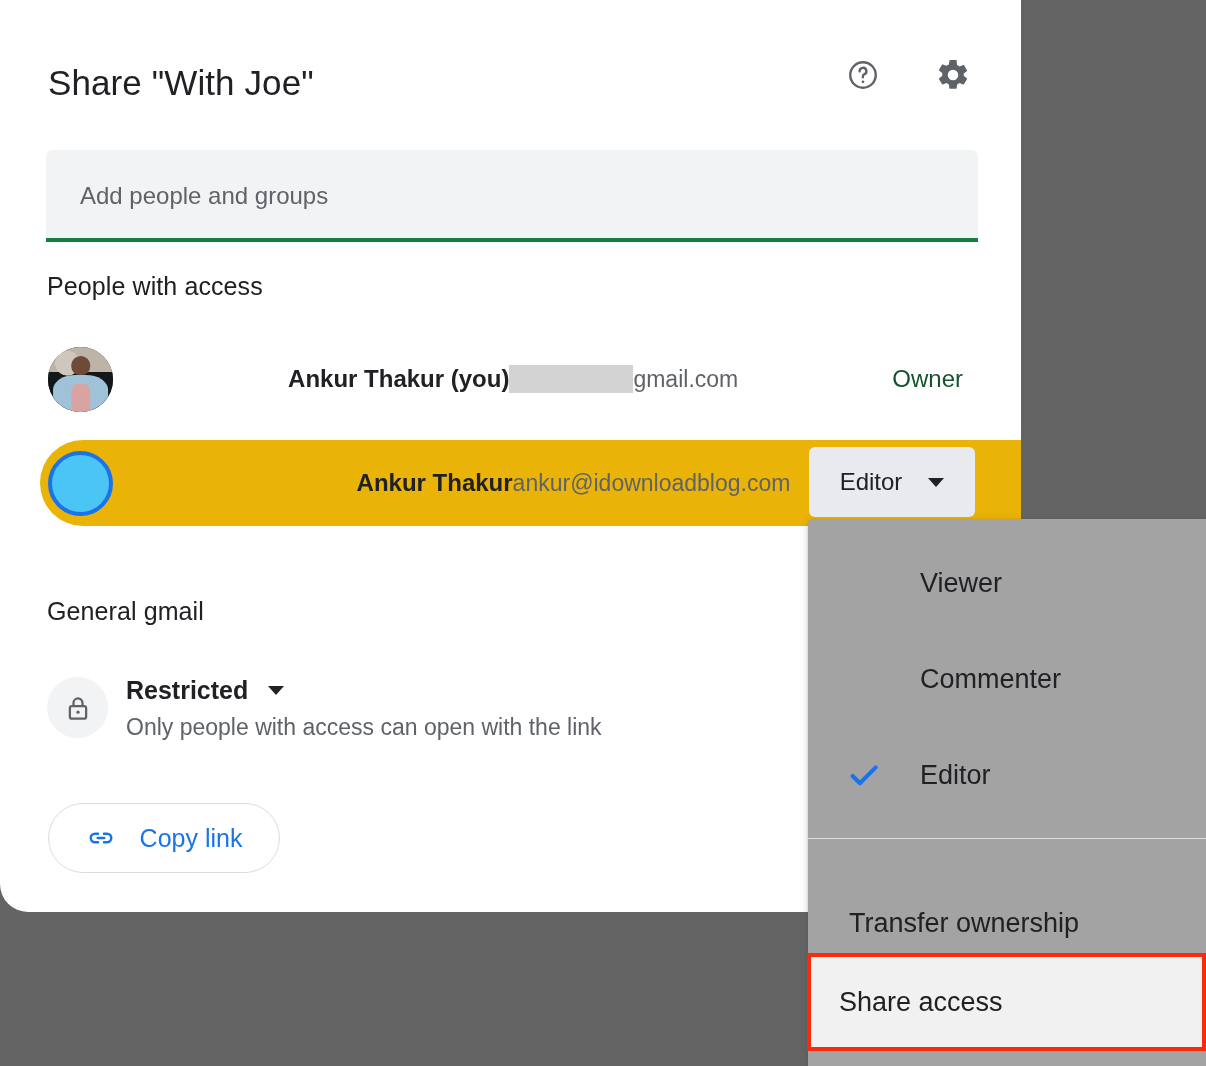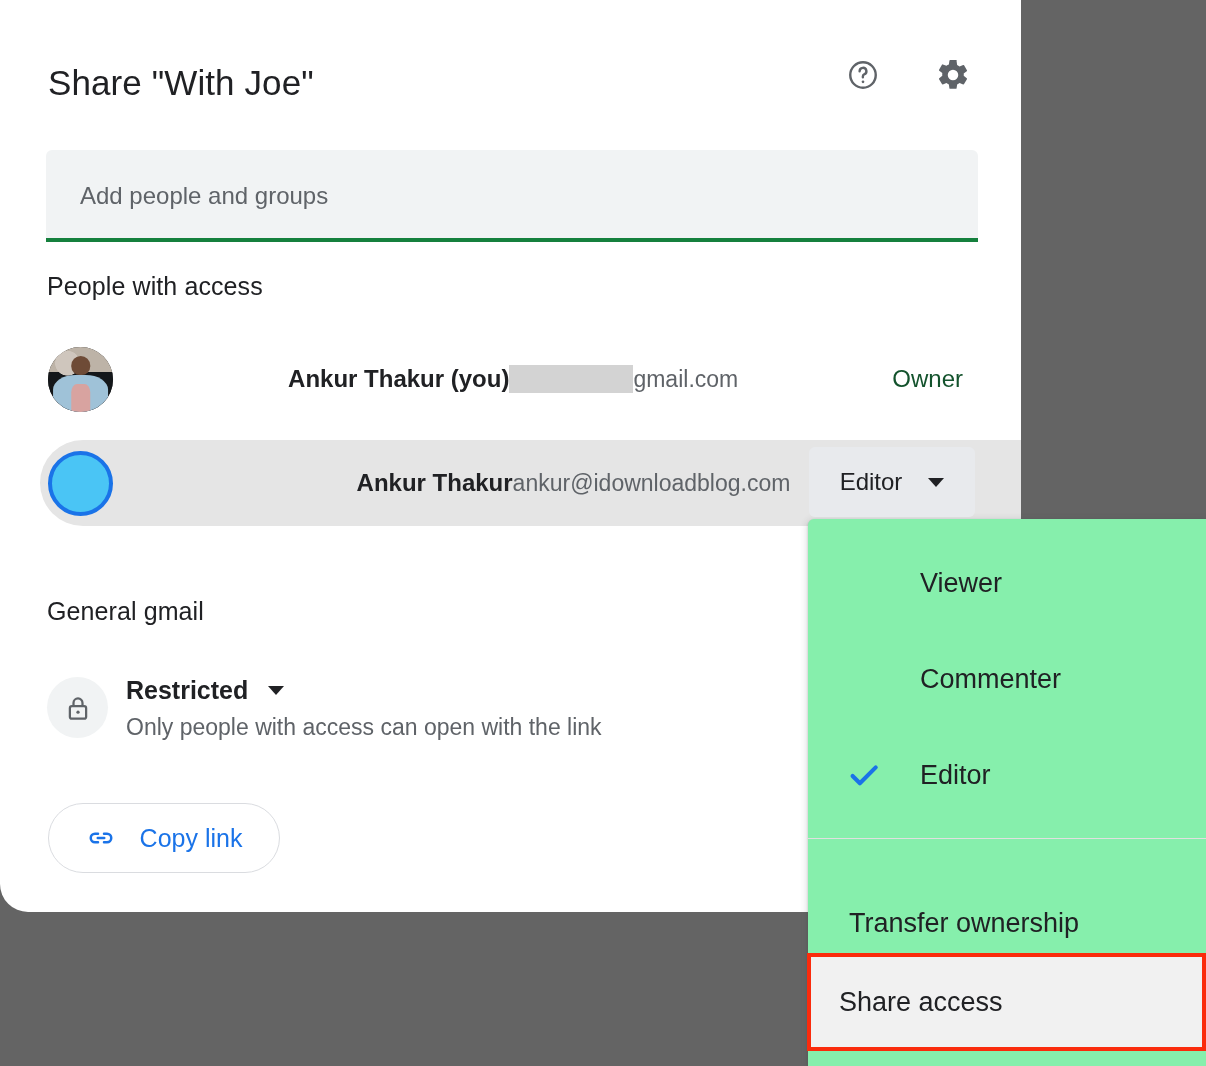--- a/index.html
+++ b/index.html
@@ -114,21 +114,21 @@
     width: 981px;
     height: 86px;
     display: flex;
     align-items: center;
     box-sizing: border-box;
     padding: 0 8px;
   }
   #person-row-owner { top: 336px; }
   #person-row-editor {
     top: 440px;
-    background: #e5e5e5;
+    background: #eab308;
     border-radius: 43px 0 0 43px;
   }
 
   .avatar {
     width: 65px;
     height: 65px;
     border-radius: 50%;
     flex: 0 0 65px;
     overflow: hidden;
     position: relative;
@@ -313,21 +313,21 @@
   }
   .link-icon { color: #1a73e8; display: flex; }
 
   
   #role-menu {
     position: absolute;
     left: 808px;
     top: 519px;
     width: 398px;
     height: 547px;
-    background: #86efac;
+    background: #a3a3a3;
     border-radius: 6px 0 0 0;
     box-shadow: 0 2px 6px 2px rgba(60,64,67,0.15), 0 1px 2px rgba(60,64,67,0.3);
     box-sizing: border-box;
     overflow: hidden;
   }
   .menu-item {
     position: absolute;
     left: 0;
     width: 100%;
     height: 96px;

